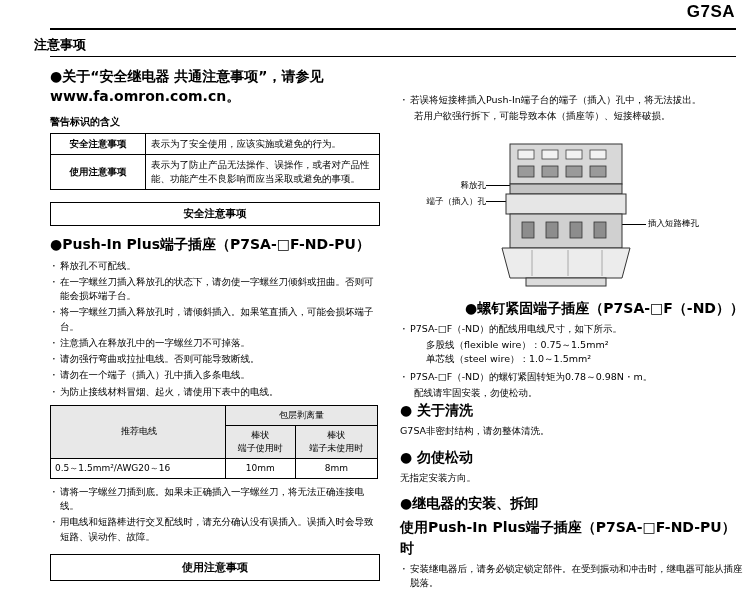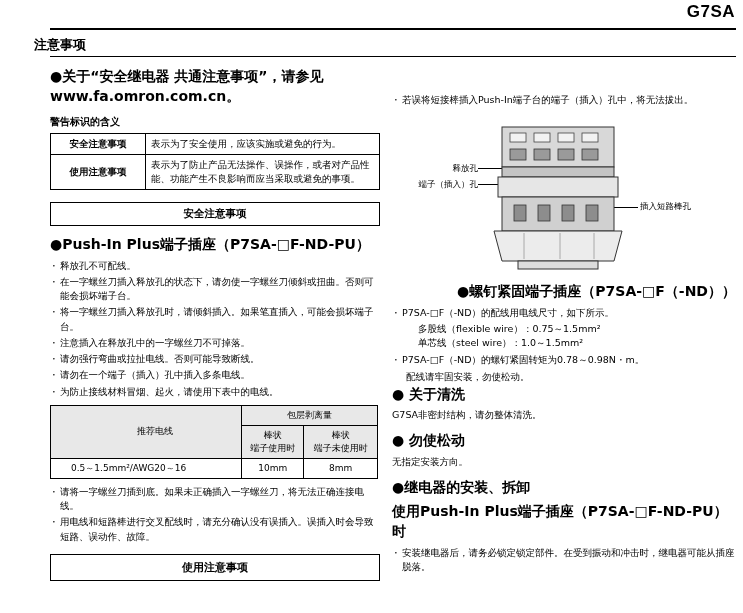--- a/index.html
+++ b/index.html
@@ -57,21 +57,21 @@
   
   .col-left {
     position: absolute;
     top: 66px;
     left: 50px;
     width: 330px;
   }
   .col-right {
     position: absolute;
     top: 90px;
-    left: 392px;
+    left: 400px;
     width: 344px;
   }
   .bullet-head {
     font-weight: bold;
     font-size: 14px;
     margin: 0 0 4px 0;
     line-height: 1.45;
   }
   .sub-head {
     font-weight: bold;
@@ -154,21 +154,21 @@
     padding: 3px 2px;
     font-weight: normal;
   }
   table.wire .hdr {
     background: #e8e8e8;
     font-weight: normal;
   }
   table.wire .rowlabel {
     width: 168px;
     text-align: left;
-    padding-left: 20px;
+    padding-left: 4px;
   }
   .bottom-boxed {
     border: 1px solid #000;
     text-align: center;
     font-weight: bold;
     font-size: 11px;
     padding: 5px 0;
     margin-top: 10px;
     width: 328px;
   }
@@ -277,20 +277,21 @@
     </ul>
 
     <div class="bottom-boxed">使用注意事项</div>
   </div>
 
   <div class="col-right">
 
     <ul class="dots">
       <li>若误将短接棒插入Push-In端子台的端子（插入）孔中，将无法拔出。</li>
     </ul>
+    <div class="indent">若用户欲强行拆下，可能导致本体（插座等）、短接棒破损。</div>
 
     <div class="figure">
       <div class="fig-labels" style="left:0px; top:48px; width:86px;text-align:right;">释放孔</div>
       <div class="fig-labels" style="left:0px; top:64px; width:86px;">端子（插入）孔</div>
       <div class="lead" style="left:86px; top:53px; width:26px;"></div>
       <div class="lead" style="left:86px; top:69px; width:26px;"></div>
       <div class="lead" style="left:214px; top:92px; width:32px;"></div>
       <div class="fig-right-label">插入短路棒孔</div>
 
       <svg class="term-img" viewBox="0 0 152 152">

